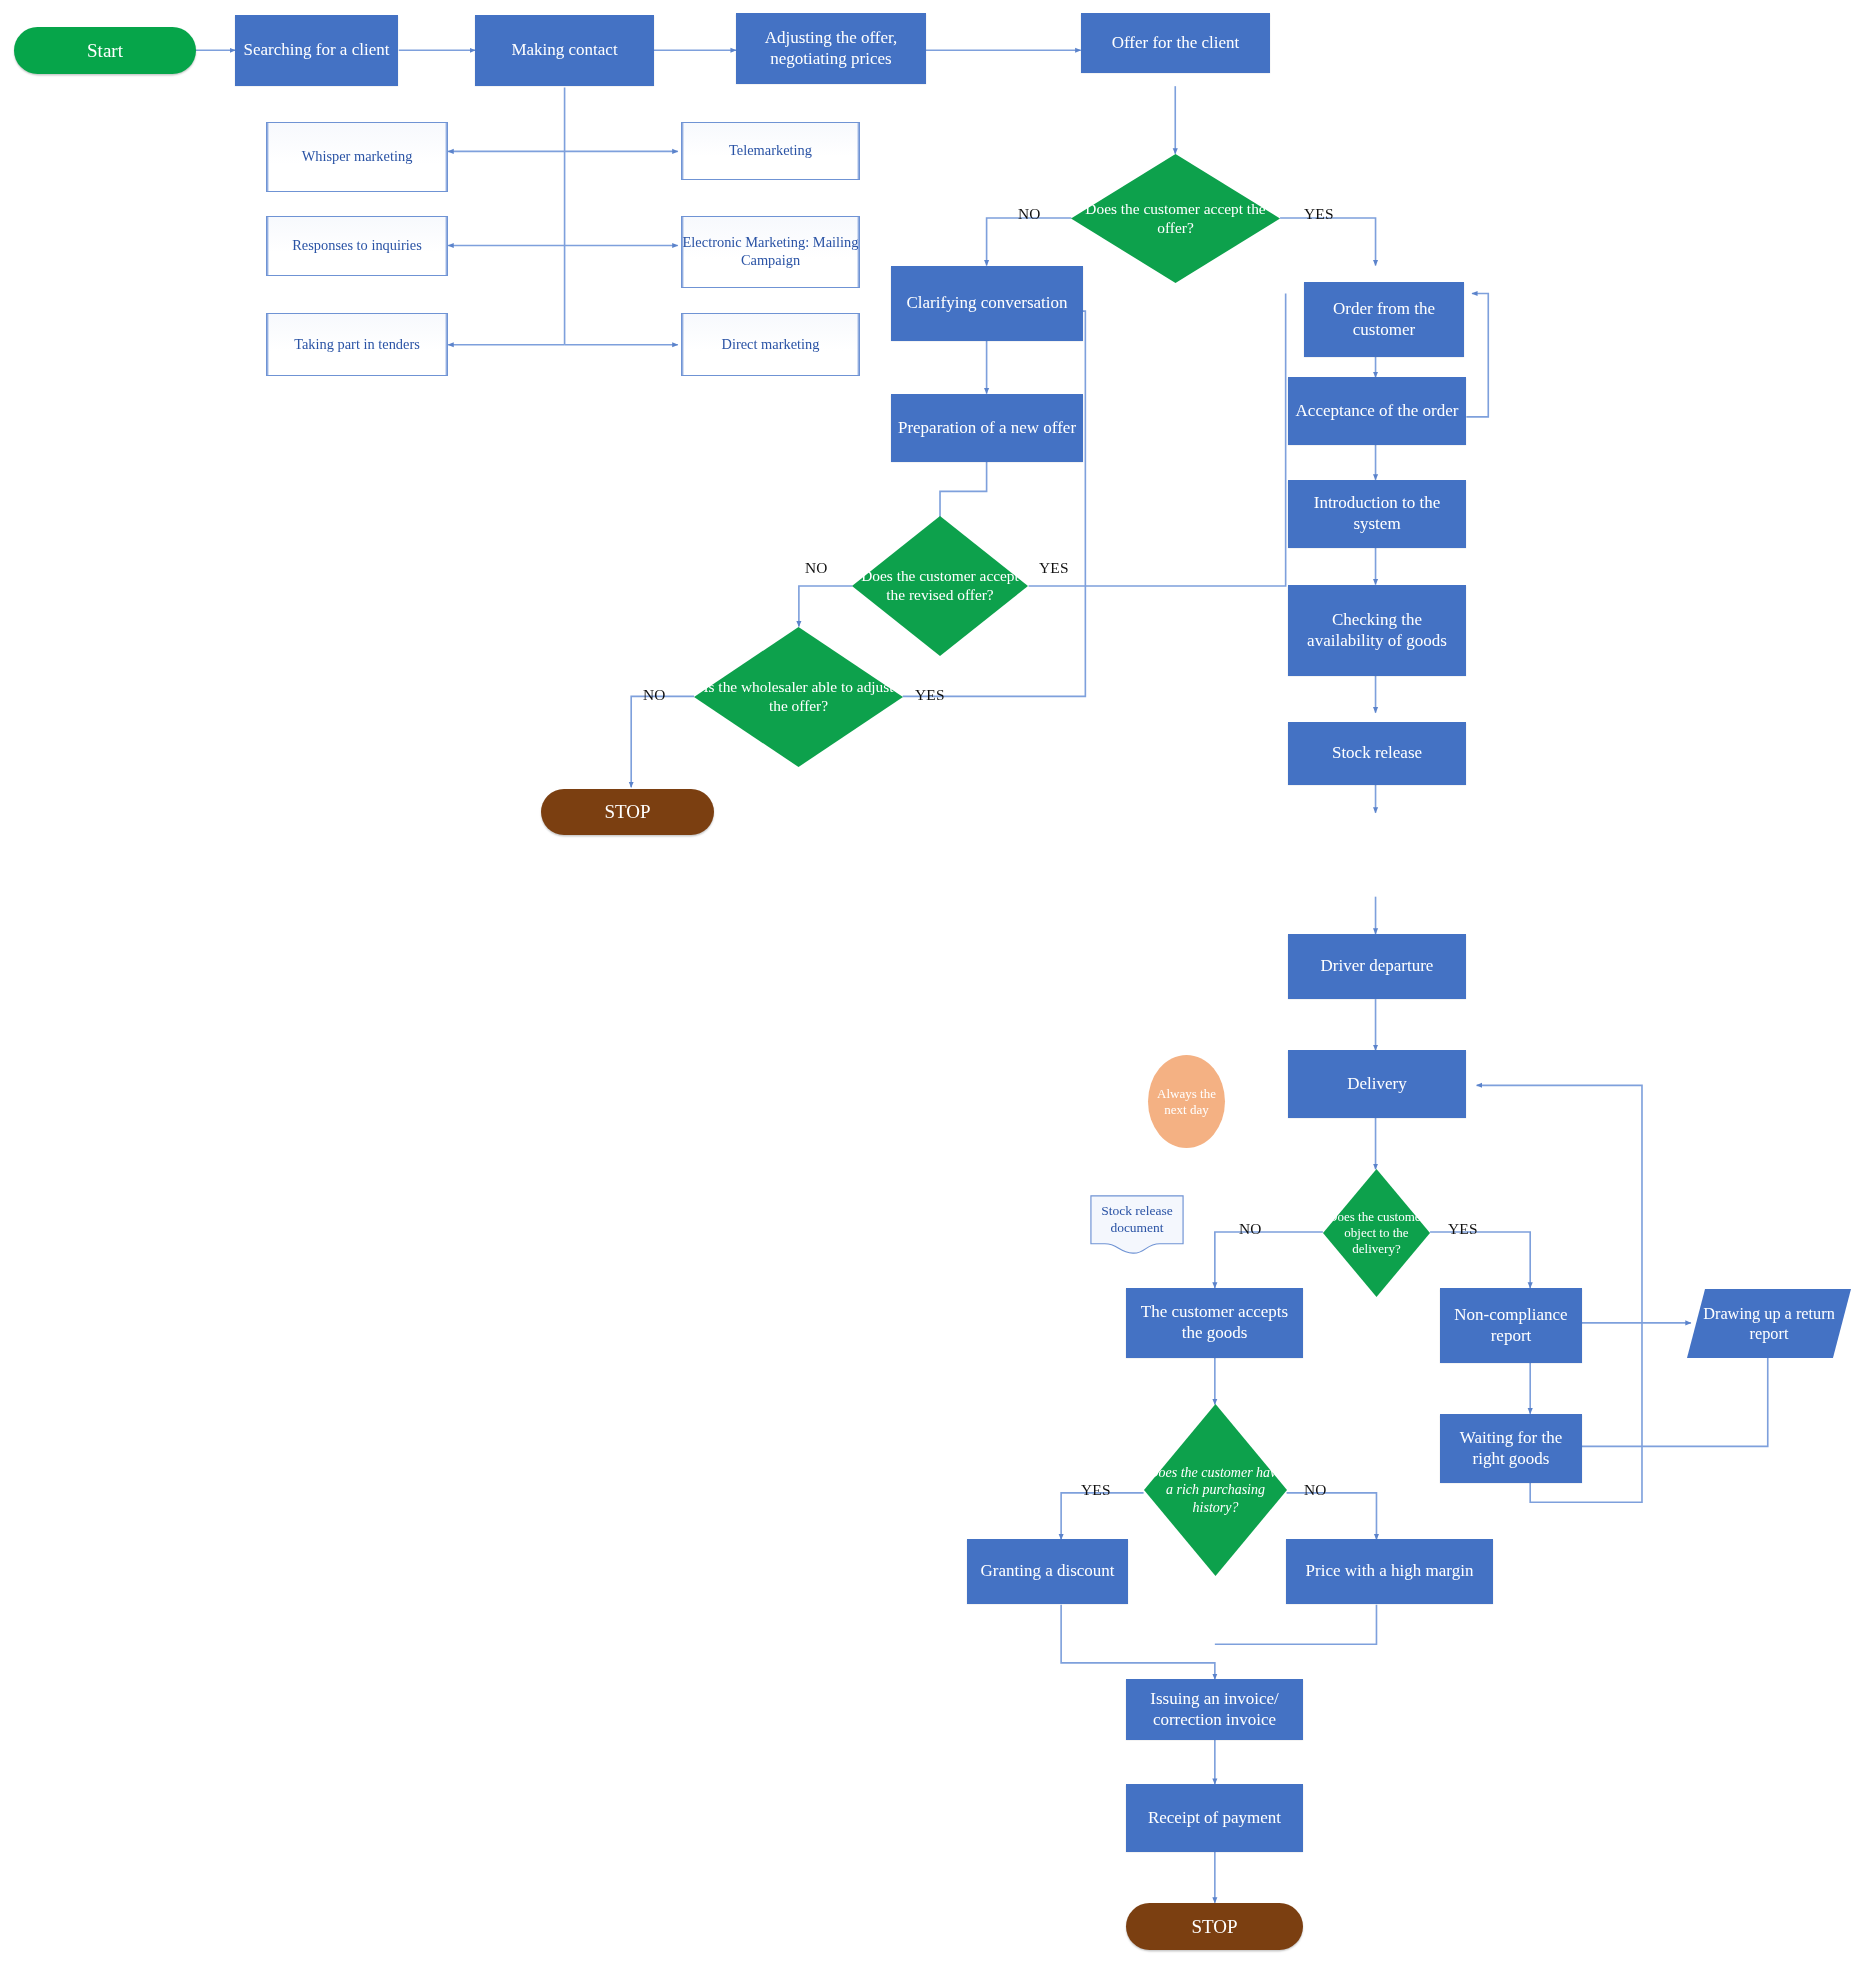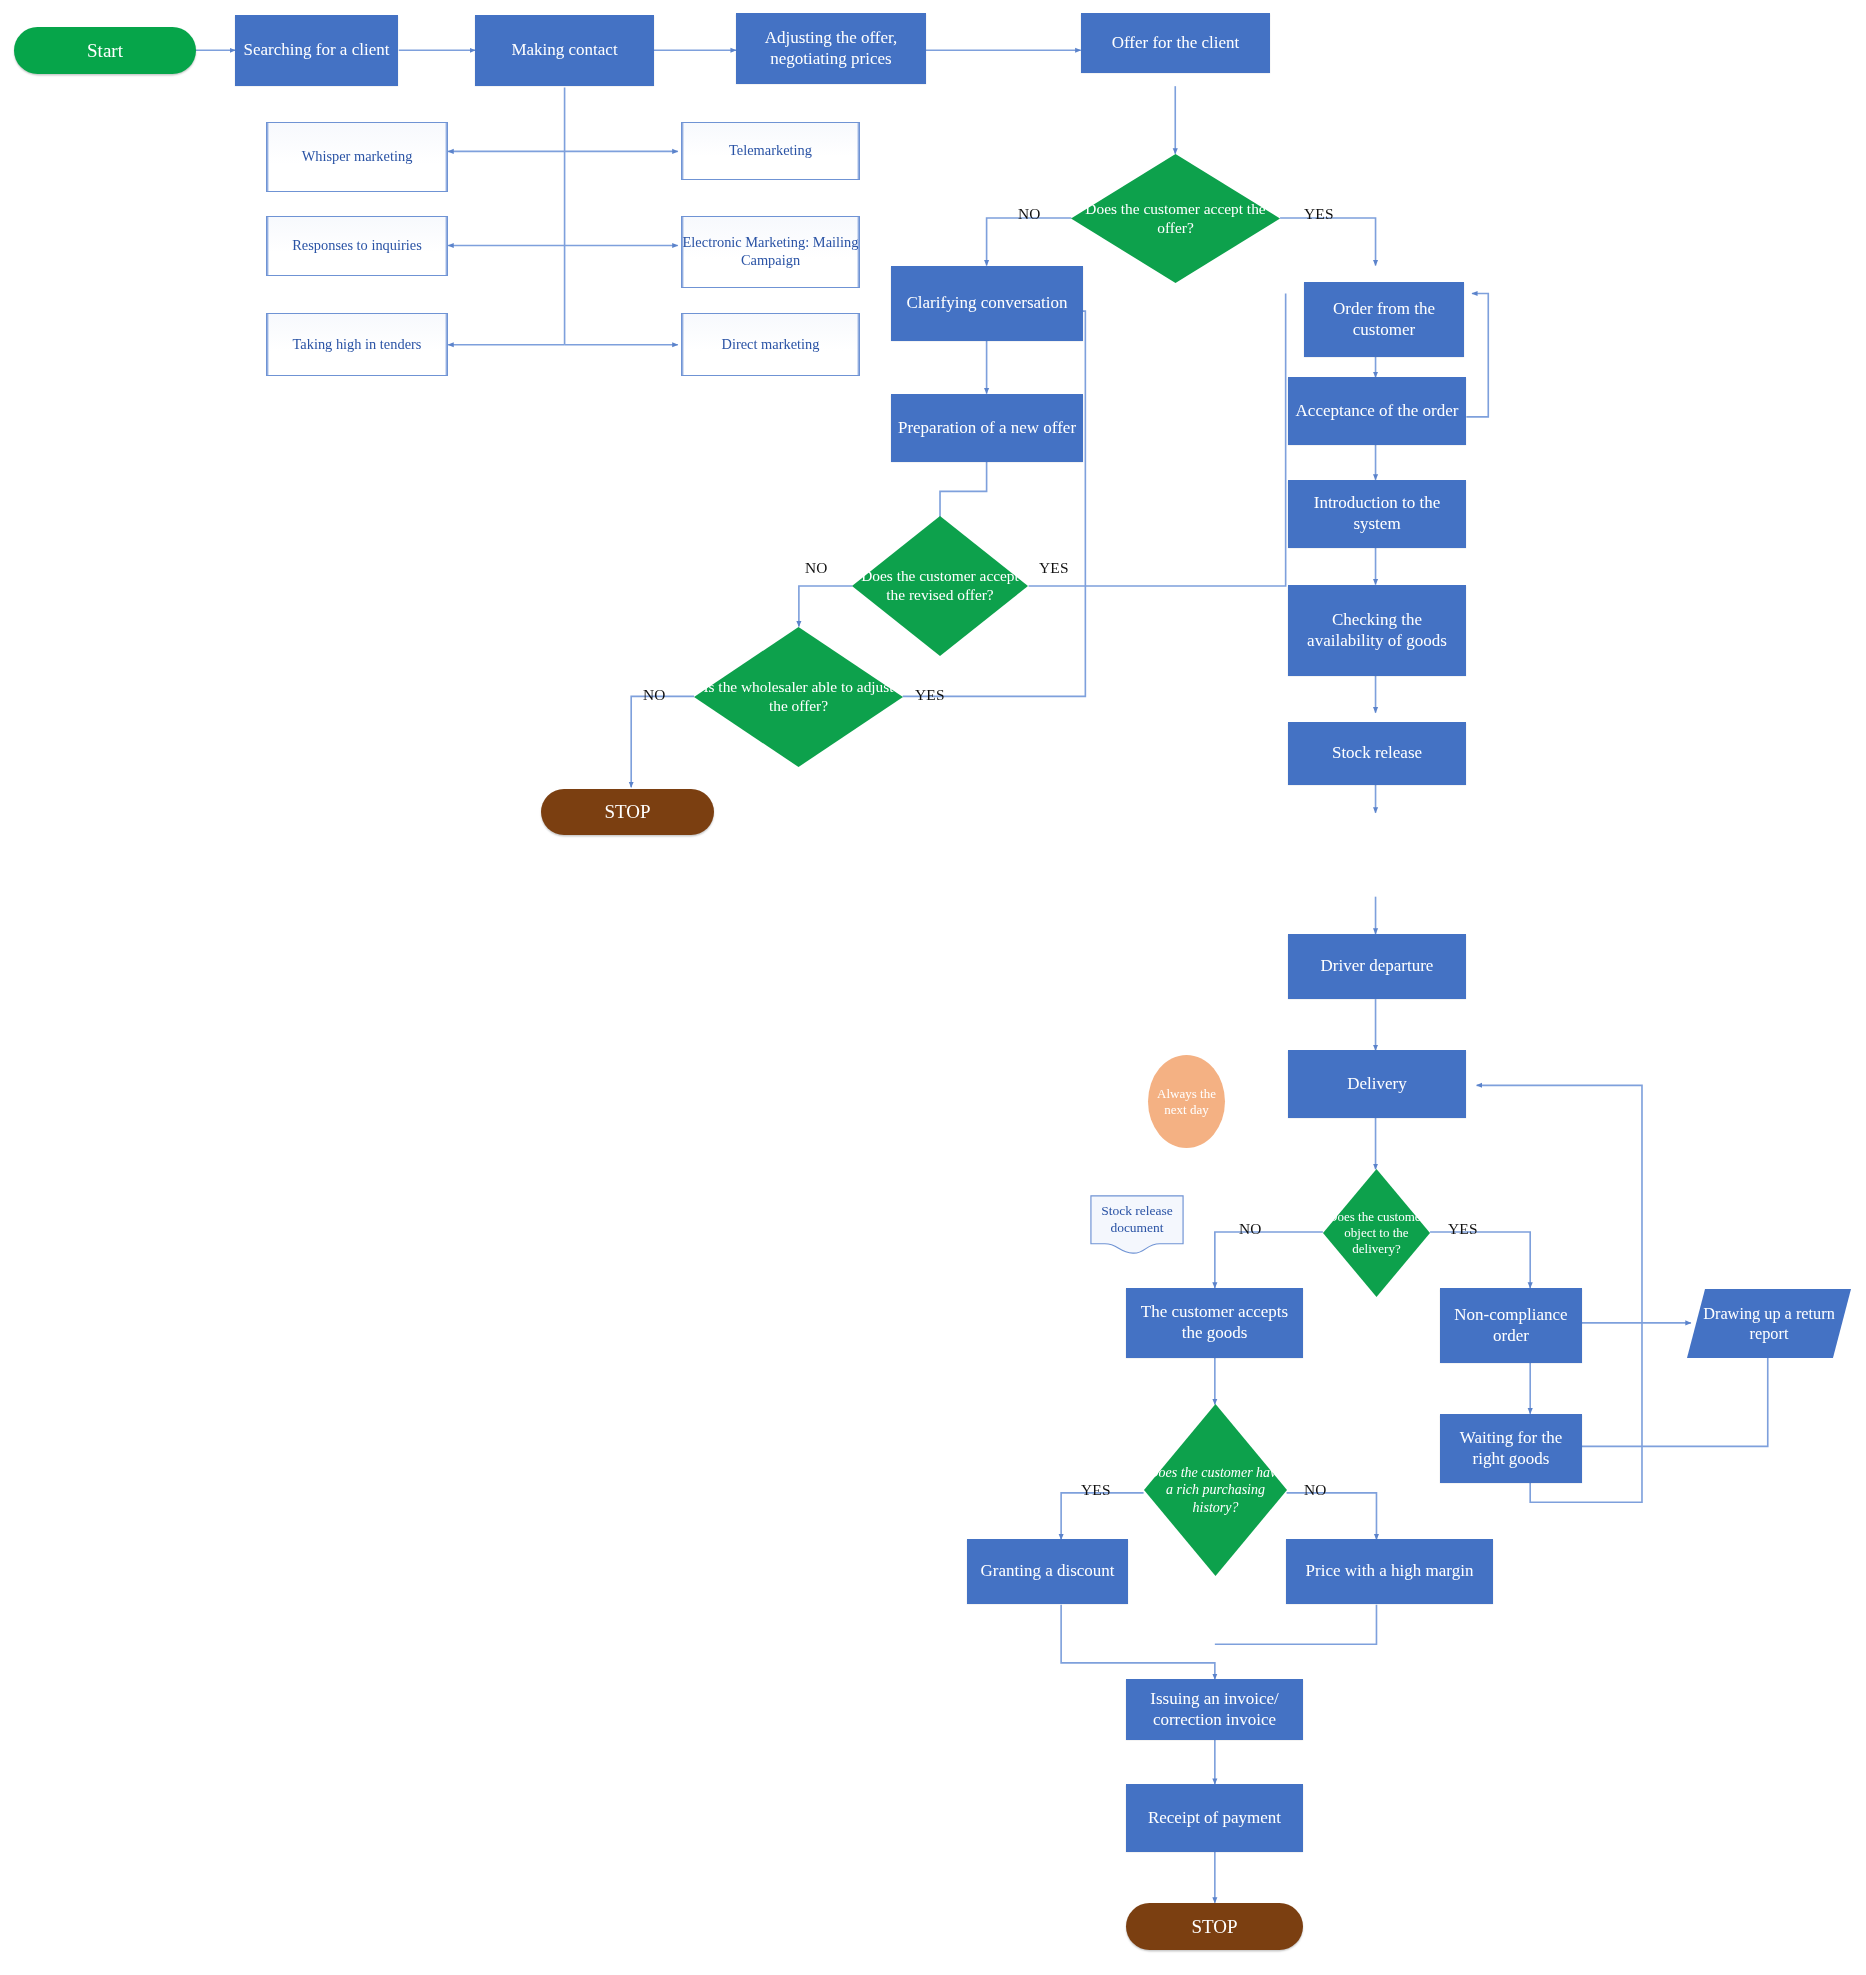--- a/index.html
+++ b/index.html
@@ -154,21 +154,21 @@
     <span>Offer for the client</span>
   </div>
 
   <div class="node light" style="left:266px;top:122px;width:182px;height:70px;">
     <span>Whisper marketing</span>
   </div>
   <div class="node light" style="left:266px;top:216px;width:182px;height:60px;">
     <span>Responses to inquiries</span>
   </div>
   <div class="node light" style="left:266px;top:313px;width:182px;height:63px;">
-    <span>Taking high in tenders</span>
+    <span>Taking part in tenders</span>
   </div>
 
   <div class="node light" style="left:681px;top:122px;width:179px;height:58px;">
     <span>Telemarketing</span>
   </div>
   <div class="node light" style="left:681px;top:216px;width:179px;height:72px;">
     <span>Electronic Marketing: Mailing Campaign</span>
   </div>
   <div class="node light" style="left:681px;top:313px;width:179px;height:63px;">
     <span>Direct marketing</span>
@@ -252,21 +252,21 @@
     <div class="dtext" style="font-size:13px;">Does the customer object to the delivery?</div>
   </div>
   <div class="edgelabel" style="left:1239px;top:1220px;">NO</div>
   <div class="edgelabel" style="left:1448px;top:1220px;">YES</div>
 
   <div class="node proc" style="left:1126px;top:1288px;width:177px;height:70px;">
     <span>The customer accepts the goods</span>
   </div>
 
   <div class="node proc" style="left:1440px;top:1288px;width:142px;height:75px;">
-    <span>Non-compliance order</span>
+    <span>Non-compliance report</span>
   </div>
 
   <div class="node para" style="left:1687px;top:1289px;width:164px;height:69px;">
     <div class="pshape"></div>
     <div class="ptext">Drawing up a return report</div>
   </div>
 
   <div class="node proc" style="left:1440px;top:1414px;width:142px;height:69px;">
     <span>Waiting for the right goods</span>
   </div>

